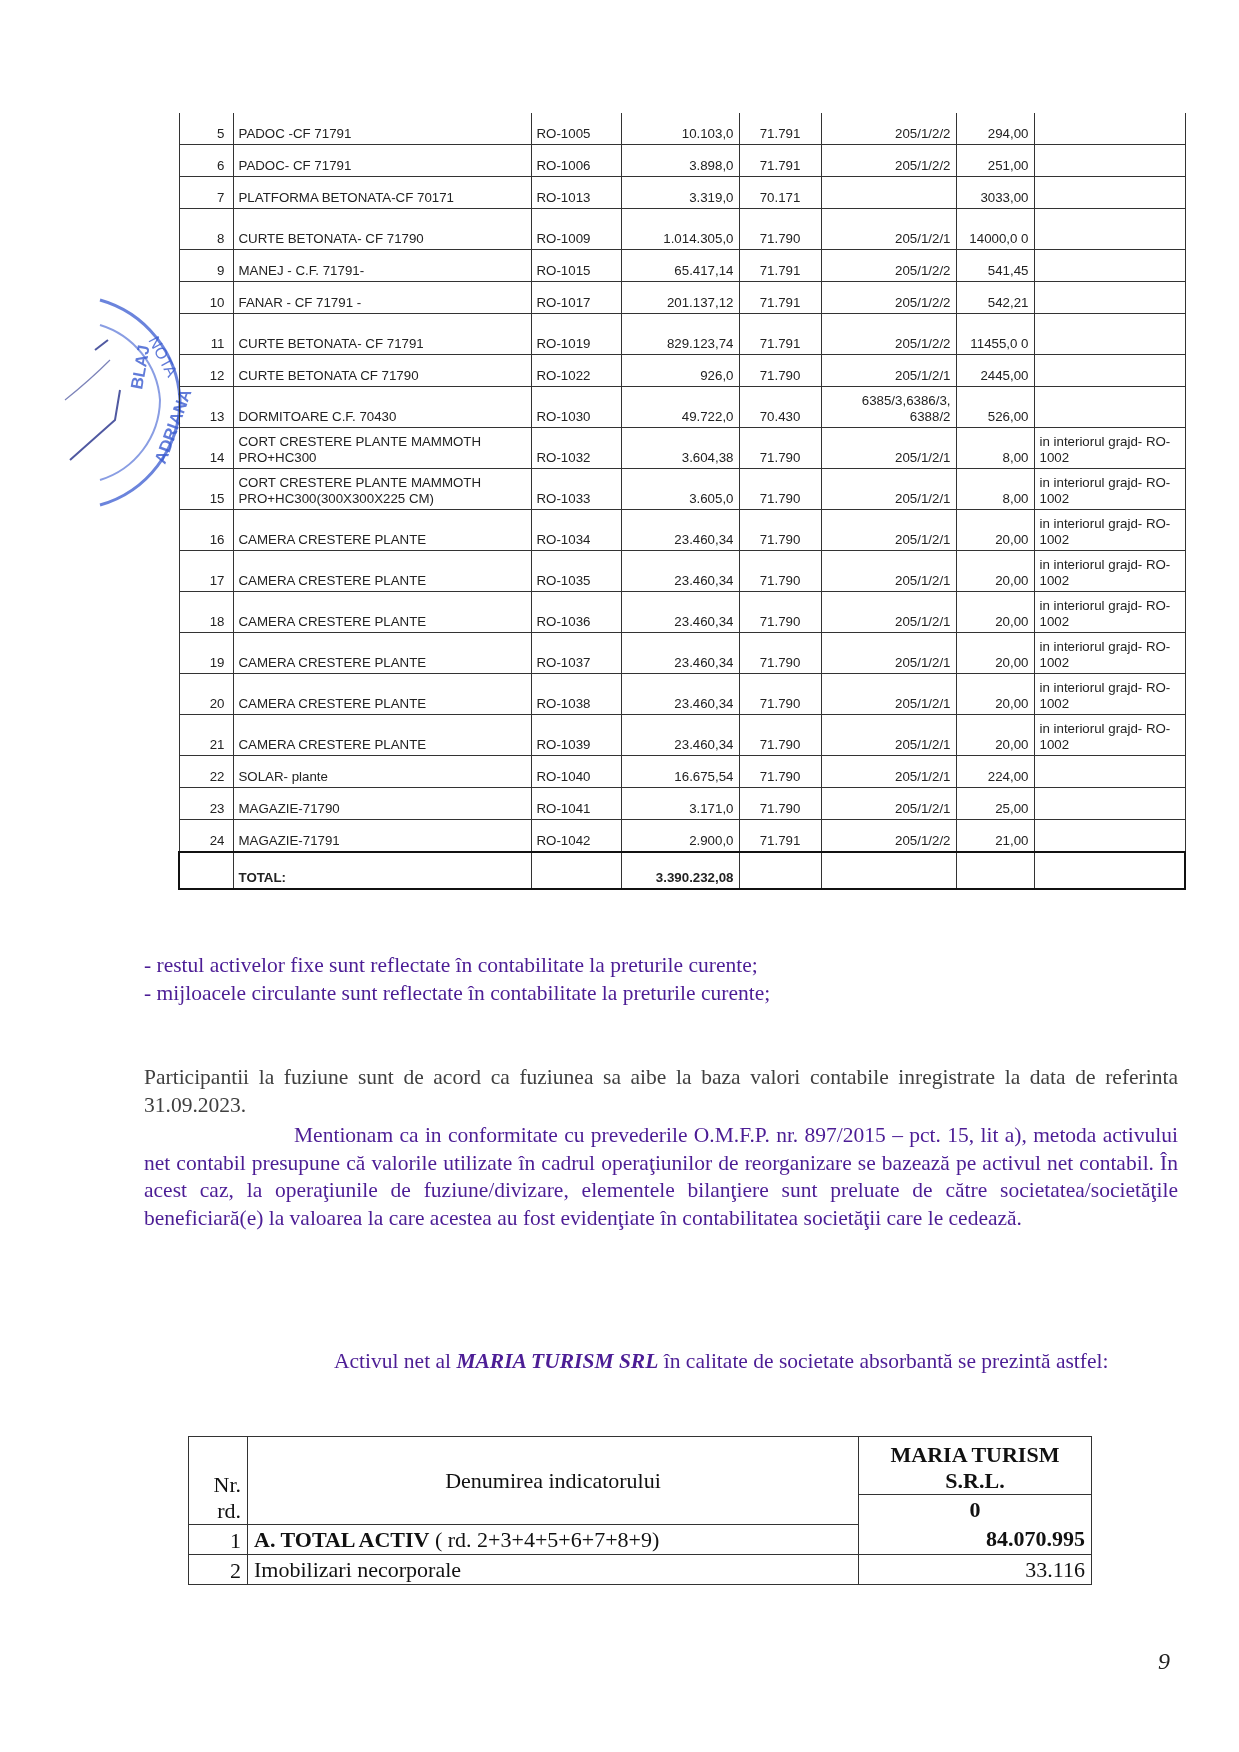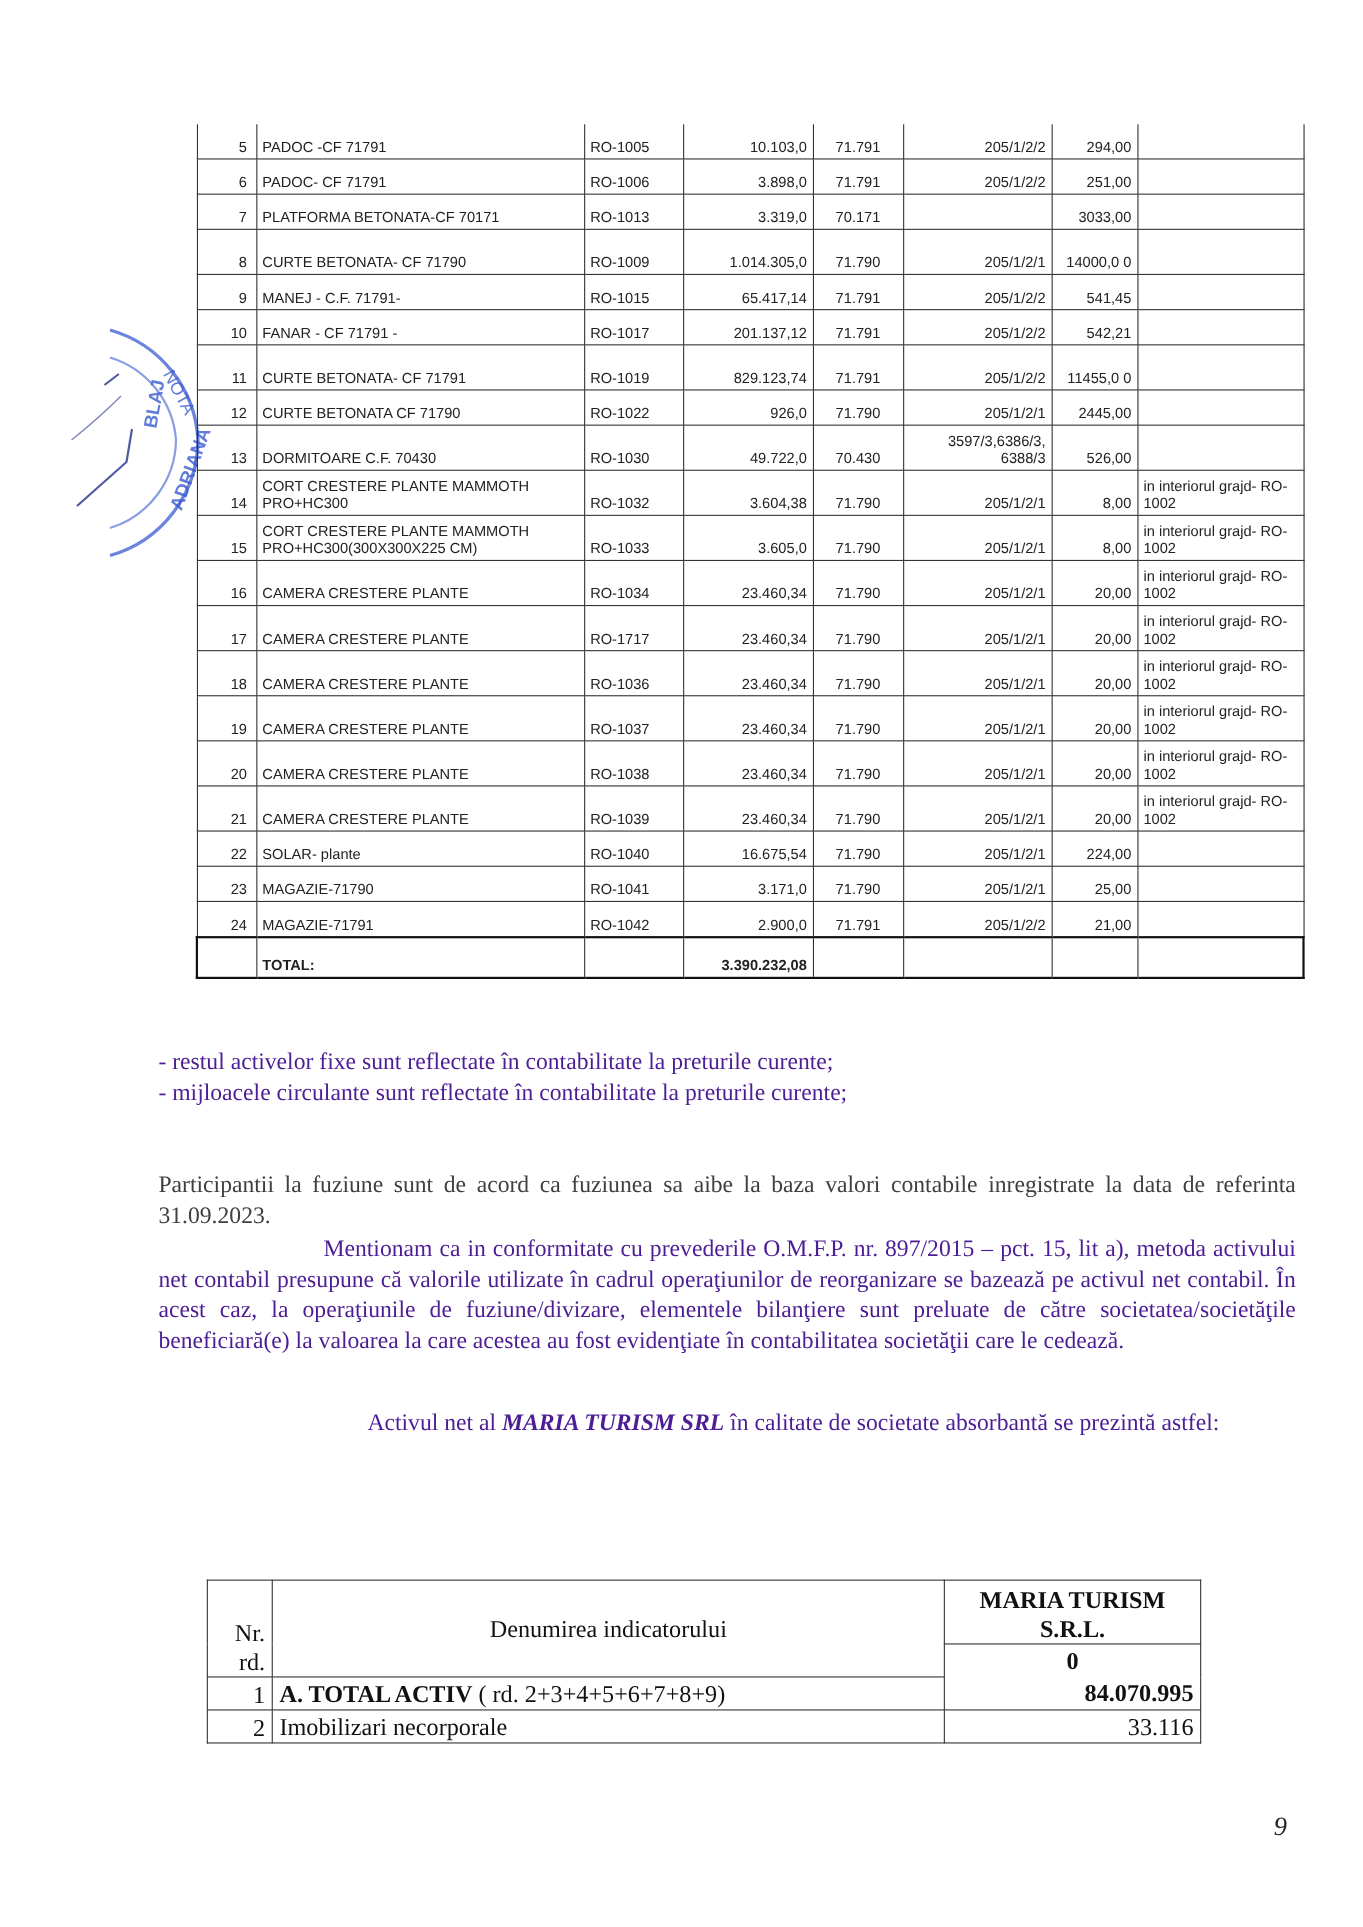--- a/index.html
+++ b/index.html
@@ -165,21 +165,21 @@
           <td class="r wrap">205/1/2/1</td>
           <td class="r wrap">2445,00</td>
           <td class="wrap"></td>
         </tr>
         <tr class="h2">
           <td class="num">13</td>
           <td class="wrap">DORMITOARE  C.F. 70430</td>
           <td>RO-1030</td>
           <td class="r">49.722,0</td>
           <td class="c">70.430</td>
-          <td class="r wrap">3597/3,6386/3, 6388/3</td>
+          <td class="r wrap">6385/3,6386/3, 6388/2</td>
           <td class="r wrap">526,00</td>
           <td class="wrap"></td>
         </tr>
         <tr class="h2">
           <td class="num">14</td>
           <td class="wrap">CORT CRESTERE PLANTE MAMMOTH PRO+HC300</td>
           <td>RO-1032</td>
           <td class="r">3.604,38</td>
           <td class="c">71.790</td>
           <td class="r wrap">205/1/2/1</td>
@@ -202,21 +202,21 @@
           <td>RO-1034</td>
           <td class="r">23.460,34</td>
           <td class="c">71.790</td>
           <td class="r wrap">205/1/2/1</td>
           <td class="r wrap">20,00</td>
           <td class="wrap">in interiorul grajd- RO-1002</td>
         </tr>
         <tr class="h2">
           <td class="num">17</td>
           <td class="wrap">CAMERA CRESTERE PLANTE</td>
-          <td>RO-1717</td>
+          <td>RO-1035</td>
           <td class="r">23.460,34</td>
           <td class="c">71.790</td>
           <td class="r wrap">205/1/2/1</td>
           <td class="r wrap">20,00</td>
           <td class="wrap">in interiorul grajd- RO-1002</td>
         </tr>
         <tr class="h2">
           <td class="num">18</td>
           <td class="wrap">CAMERA CRESTERE PLANTE</td>
           <td>RO-1036</td>
@@ -299,21 +299,21 @@
           <td></td>
     </tr>
   </tbody>
     </table>
 
   <div class="txt" style="top:952px;">- restul activelor fixe sunt reflectate în contabilitate la preturile curente;</div>
   <div class="txt" style="top:980px;">- mijloacele circulante sunt reflectate în contabilitate la preturile curente;</div>
   <div class="txt grey just" style="top:1064px;">Participantii la fuziune sunt de acord ca fuziunea sa aibe la baza valori contabile inregistrate la data de referinta 31.09.2023.</div>
   <div class="txt just indent" style="top:1122px;">Mentionam ca in conformitate cu prevederile O.M.F.P. nr. 897/2015 – pct. 15, lit a), metoda activului net contabil presupune că valorile utilizate în cadrul operaţiunilor de reorganizare se bazează pe activul net contabil. În acest caz, la operaţiunile de fuziune/divizare, elementele bilanţiere sunt preluate de către societatea/societăţile beneficiară(e) la valoarea la care acestea au fost evidenţiate în contabilitatea societăţii care le cedează.</div>
 
-  <div class="txt just indent" style="top:1280px; left:184px; width:994px;">
+  <div class="txt just indent" style="top:1348px; left:184px; width:994px;">
     <span>Activul net al </span><b class="ital">MARIA TURISM SRL</b><span> în calitate de societate absorbantă se prezintă astfel:</span>
   </div>
 
   <table class="summary">
     <colgroup>
         <col style="width:59px">
         <col style="width:611px">
         <col style="width:233px">
       </colgroup>
     <tbody>

